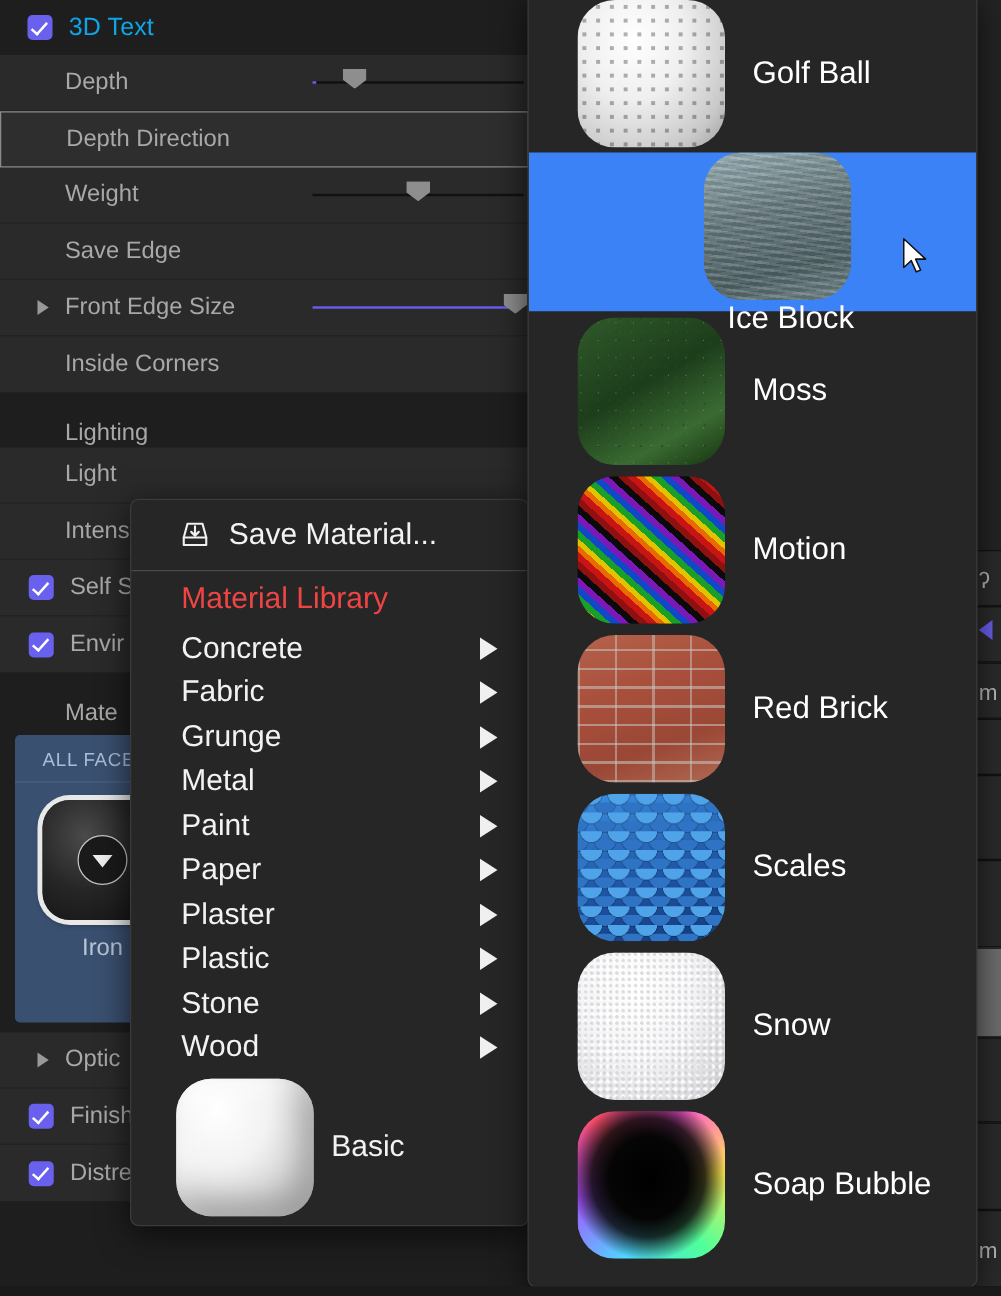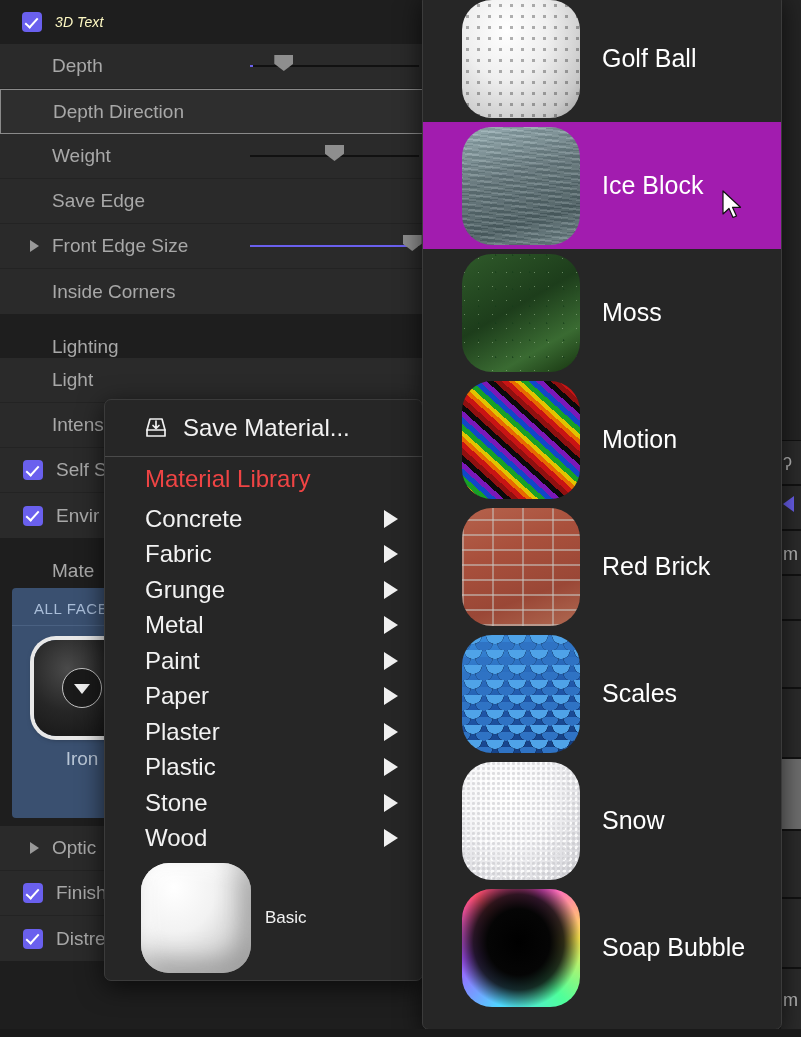--- a/index.html
+++ b/index.html
@@ -30,25 +30,24 @@
     overflow: hidden;
   }
   .insp-header {
     height: 44px;
     display: flex;
     align-items: center;
     padding-left: 22px;
     background: #1e1e1e;
   }
   .insp-title {
-    font-size: 14px;
-    color: #fef9c3;
+    font-size: 20px;
+    color: #0ea5e9;
     margin-left: 13px;
     letter-spacing: .1px;
-    font-style: italic;
   }
   .chk {
     width: 20px; height: 20px;
     border-radius: 4px;
     background: #6a60ee;
     position: relative;
     flex: 0 0 auto;
   }
   .chk::after {
     content: "";
@@ -261,21 +260,21 @@
   }
   .basic-sw {
     width: 110px; height: 110px;
     border-radius: 28px;
     background:
       radial-gradient(ellipse at 30% 22%, #ffffff 0%, #f2f2f2 38%, #d3d3d3 70%, #bdbdbd 100%);
     box-shadow: inset -10px -14px 22px rgba(120,120,120,.5), inset 8px 8px 18px rgba(255,255,255,.9);
     flex: 0 0 auto;
   }
   .mi-basic .lbl {
-    font-size: 17px;
+    font-size: 24px;
     color: #f2f2f2;
     margin-left: 14px;
     text-align: center;
   }
 
   
   .submenu {
     position: absolute;
     left: 422px;
     top: -6px;
@@ -289,21 +288,21 @@
     box-sizing: border-box;
   }
   .sub-item {
     height: 127px;
     display: flex;
     align-items: center;
     padding-left: 39px;
     position: relative;
     box-sizing: border-box;
   }
-  .sub-item.hl { background: #a21caf; }
+  .sub-item.hl { background: #3b82f6; flex-direction: column; }
   .sub-thumb {
     width: 118px; height: 118px;
     border-radius: 30px;
     flex: 0 0 auto;
     overflow: hidden;
     position: relative;
   }
   .sub-label {
     font-size: 25px;
     color: #ffffff;

